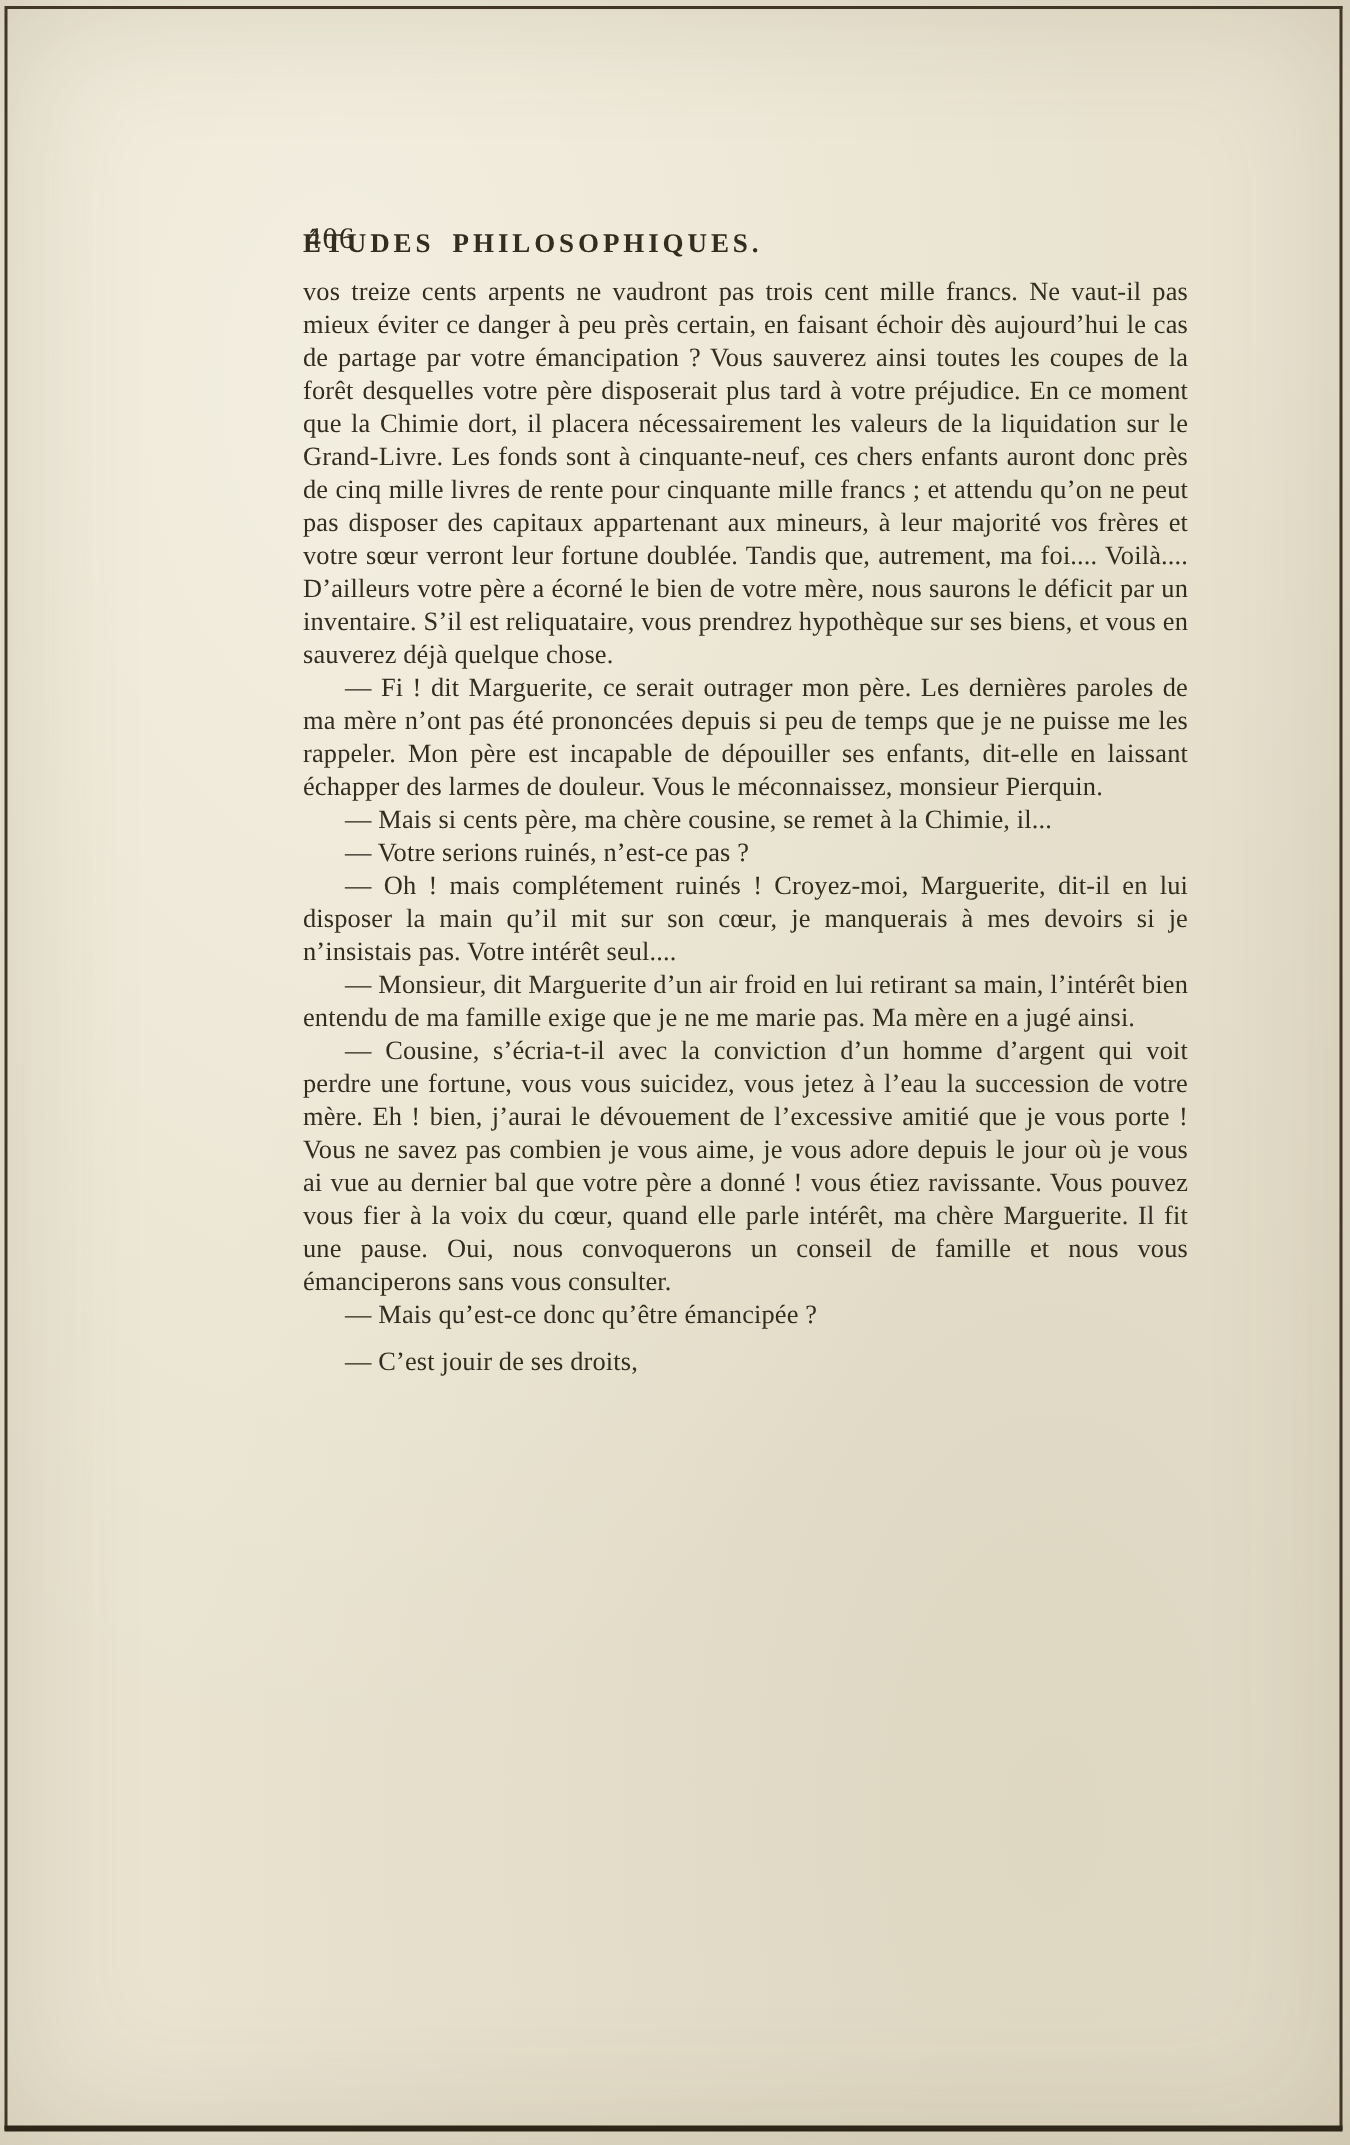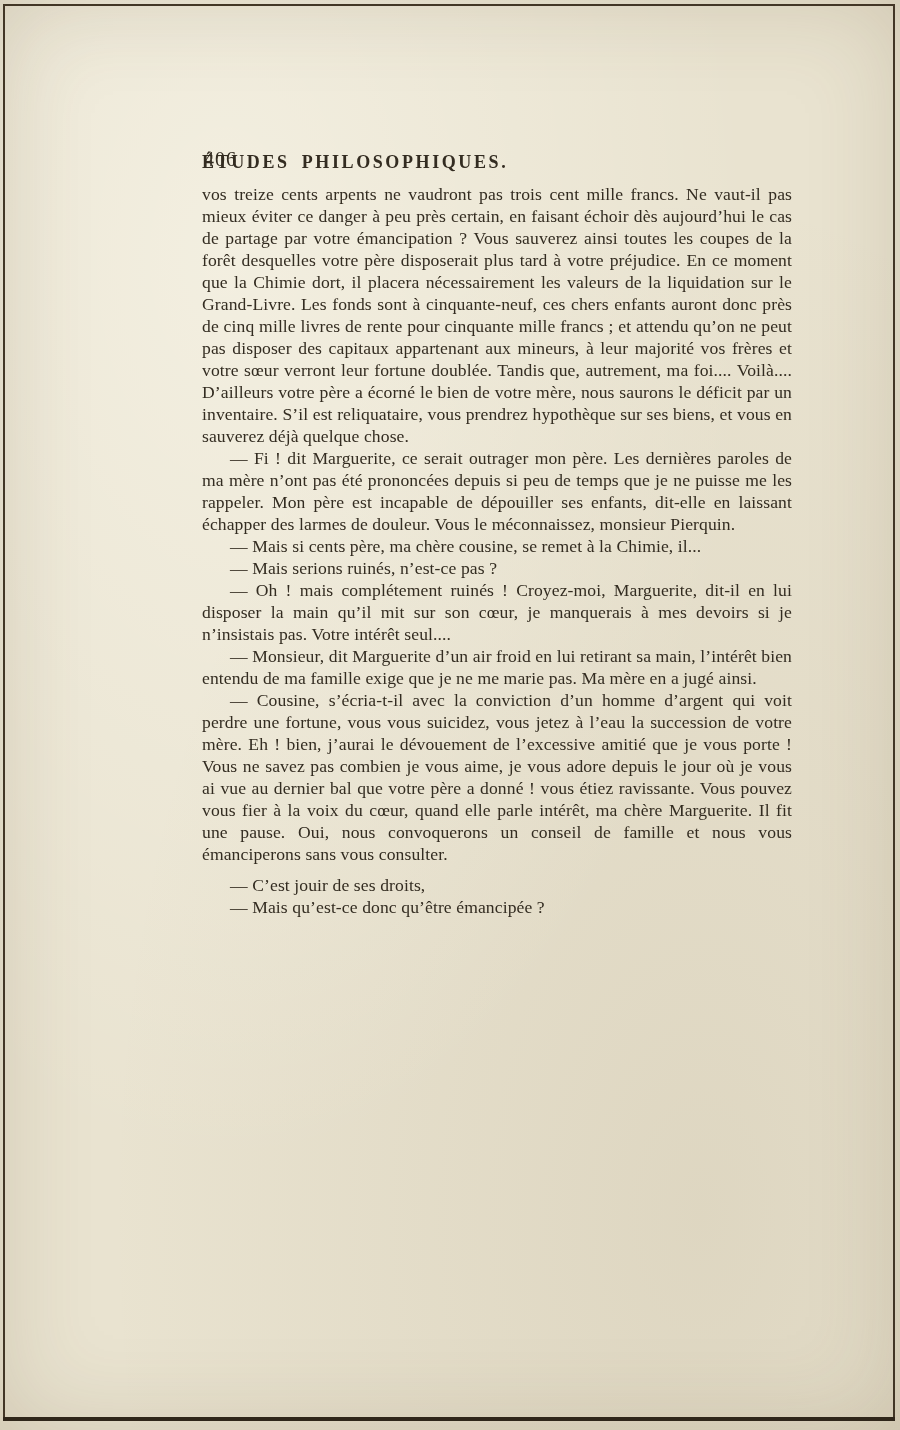--- a/index.html
+++ b/index.html
@@ -82,20 +82,20 @@
 
   <header class="running-head">
     <span class="page-number">406</span>
     <span class="running-title">ÉTUDES PHILOSOPHIQUES.</span>
   </header>
 
   <main class="text-block">
     <p class="para">vos treize cents arpents ne vaudront pas trois cent mille francs. Ne vaut-il pas mieux éviter ce danger à peu près certain, en faisant échoir dès aujourd’hui le cas de partage par votre émancipation ? Vous sauverez ainsi toutes les coupes de la forêt desquelles votre père disposerait plus tard à votre préjudice. En ce moment que la Chimie dort, il placera nécessairement les valeurs de la liquidation sur le Grand-Livre. Les fonds sont à cinquante-neuf, ces chers enfants auront donc près de cinq mille livres de rente pour cinquante mille francs ; et attendu qu’on ne peut pas disposer des capitaux appartenant aux mineurs, à leur majorité vos frères et votre sœur verront leur fortune doublée. Tandis que, autrement, ma foi.... Voilà.... D’ailleurs votre père a écorné le bien de votre mère, nous saurons le déficit par un inventaire. S’il est reliquataire, vous prendrez hypothèque sur ses biens, et vous en sauverez déjà quelque chose.</p>
     <p class="para indent">— Fi ! dit Marguerite, ce serait outrager mon père. Les dernières paroles de ma mère n’ont pas été prononcées depuis si peu de temps que je ne puisse me les rappeler. Mon père est incapable de dépouiller ses enfants, dit-elle en laissant échapper des larmes de douleur. Vous le méconnaissez, monsieur Pierquin.</p>
     <p class="para indent">— Mais si cents père, ma chère cousine, se remet à la Chimie, il...</p>
-    <p class="para indent">— Mais serions ruinés, n’est-ce pas ?</p>
+    <p class="para indent">— Votre serions ruinés, n’est-ce pas ?</p>
     <p class="para indent">— Oh ! mais complétement ruinés ! Croyez-moi, Marguerite, dit-il en lui disposer la main qu’il mit sur son cœur, je manquerais à mes devoirs si je n’insistais pas. Votre intérêt seul....</p>
     <p class="para indent">— Monsieur, dit Marguerite d’un air froid en lui retirant sa main, l’intérêt bien entendu de ma famille exige que je ne me marie pas. Ma mère en a jugé ainsi.</p>
     <p class="para indent">— Cousine, s’écria-t-il avec la conviction d’un homme d’argent qui voit perdre une fortune, vous vous suicidez, vous jetez à l’eau la succession de votre mère. Eh ! bien, j’aurai le dévouement de l’excessive amitié que je vous porte ! Vous ne savez pas combien je vous aime, je vous adore depuis le jour où je vous ai vue au dernier bal que votre père a donné ! vous étiez ravissante. Vous pouvez vous fier à la voix du cœur, quand elle parle intérêt, ma chère Marguerite. Il fit une pause. Oui, nous convoquerons un conseil de famille et nous vous émanciperons sans vous consulter.</p>
+    <p class="para indent">— Mais qu’est-ce donc qu’être émancipée ?</p>
     <p class="para indent gap">— C’est jouir de ses droits,</p>
-    <p class="para indent">— Mais qu’est-ce donc qu’être émancipée ?</p>
   </main>
 </div>
 
 </body></html>

